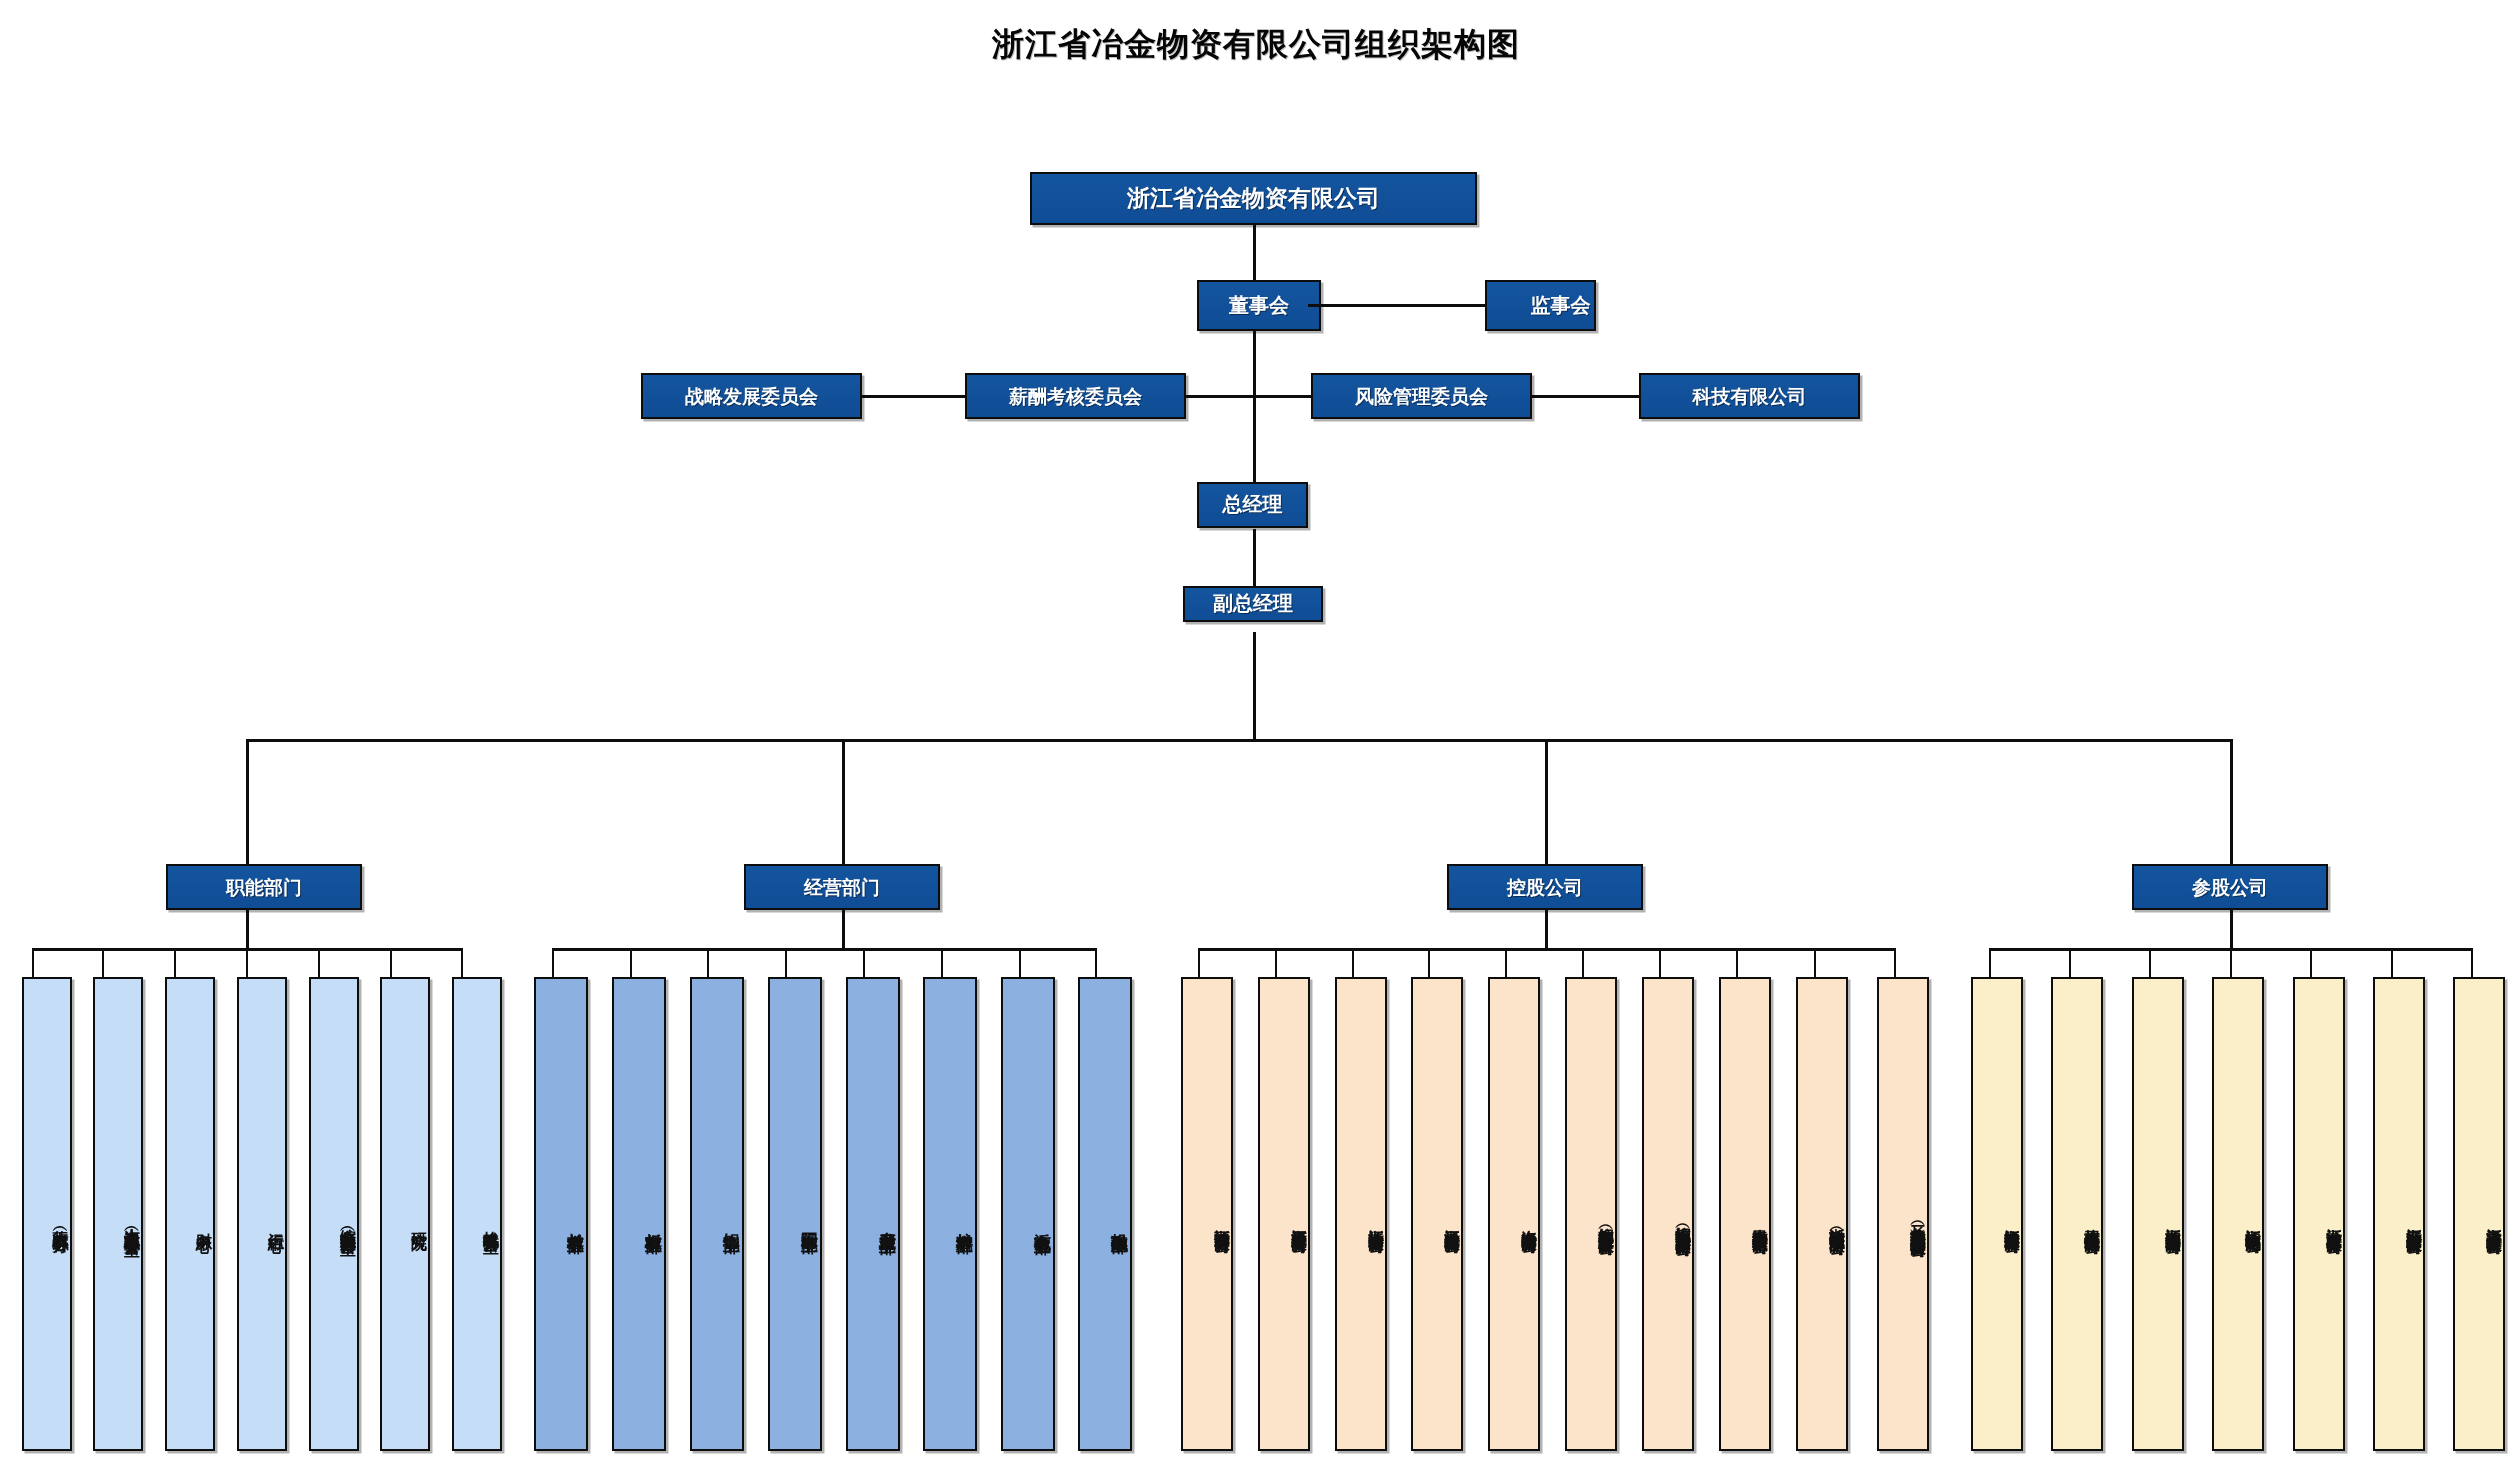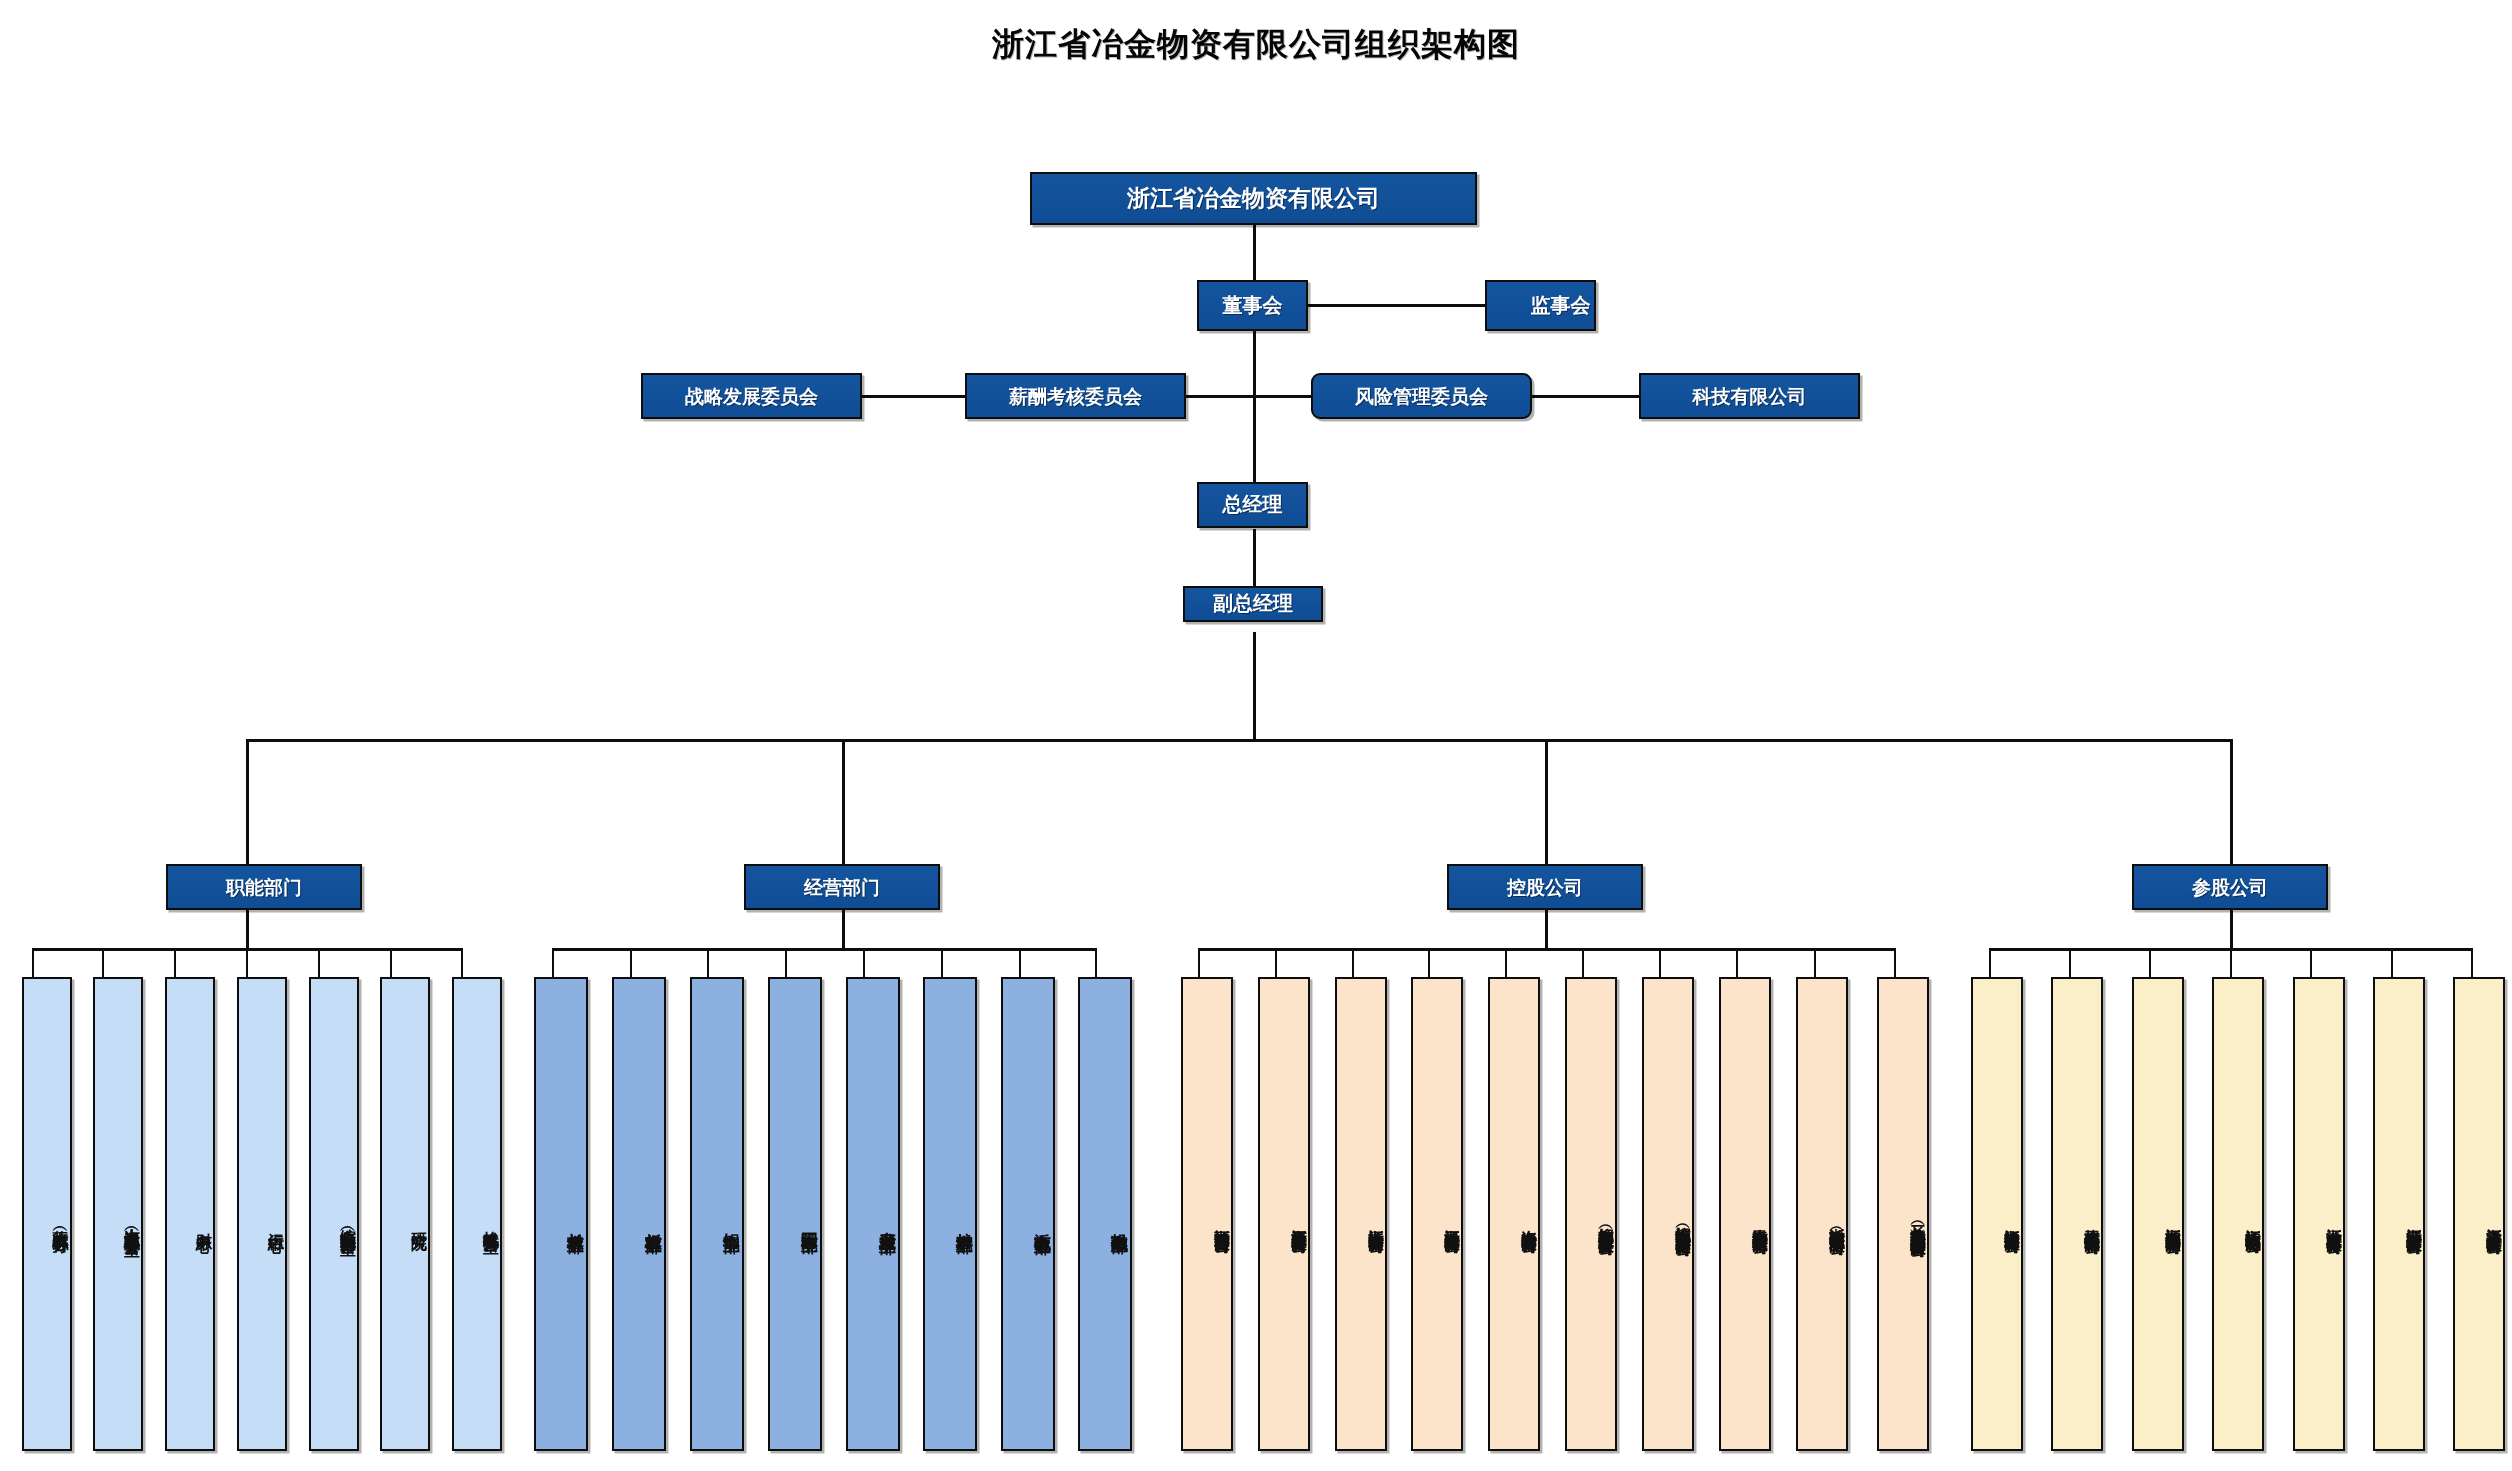--- a/index.html
+++ b/index.html
@@ -68,31 +68,31 @@
 <body>
 
 <div id="canvas">
 
   <div id="title">浙江省冶金物资有限公司组织架构图</div>
 
   <div class="box blue" id="b-company" style="left:1030px; top:172px; width:447px; height:53px; font-size:23px;">浙江省冶金物资有限公司</div>
 
   <div class="ln vl" style="left:1253px; top:225px; height:55px;"></div>
 
-  <div class="box blue" id="b-board" style="left:1197px; top:280px; width:111px; height:51px; font-size:20px;">董事会</div>
+  <div class="box blue" id="b-board" style="left:1197px; top:280px; width:124px; height:51px; font-size:20px;">董事会</div>
 
   <div class="box blue" id="b-superv" style="left:1485px; top:280px; width:111px; height:51px; font-size:20px;padding-left:40px;">监事会</div>
 
   <div class="ln hl" style="left:1308px; top:304px; width:177px;"></div>
 
   <div class="ln vl" style="left:1253px; top:331px; height:80px;"></div>
 
   <div class="box blue" id="c0" style="left:641px; top:373px; width:221px; height:46px; font-size:19px;">战略发展委员会</div>
   <div class="box blue" id="c1" style="left:965px; top:373px; width:221px; height:46px; font-size:19px;">薪酬考核委员会</div>
-  <div class="box blue" id="c2" style="left:1311px; top:373px; width:221px; height:46px; font-size:19px;border-radius:9px;">风险管理委员会</div>
+  <div class="box blue" id="c2" style="left:1311px; top:373px; width:221px; height:46px; font-size:19px;">风险管理委员会</div>
   <div class="box blue" id="c3" style="left:1639px; top:373px; width:221px; height:46px; font-size:19px;">科技有限公司</div>
 
   <div class="ln hl" style="left:862px; top:395px; width:103px;"></div>
   <div class="ln hl" style="left:1186px; top:395px; width:126px;"></div>
   <div class="ln hl" style="left:1532px; top:395px; width:107px;"></div>
 
   <div class="ln vl" style="left:1253px; top:331px; height:156px;"></div>
 
   <div class="box blue" id="b-gm" style="left:1197px; top:482px; width:111px; height:46px; font-size:20px;">总经理</div>
 

